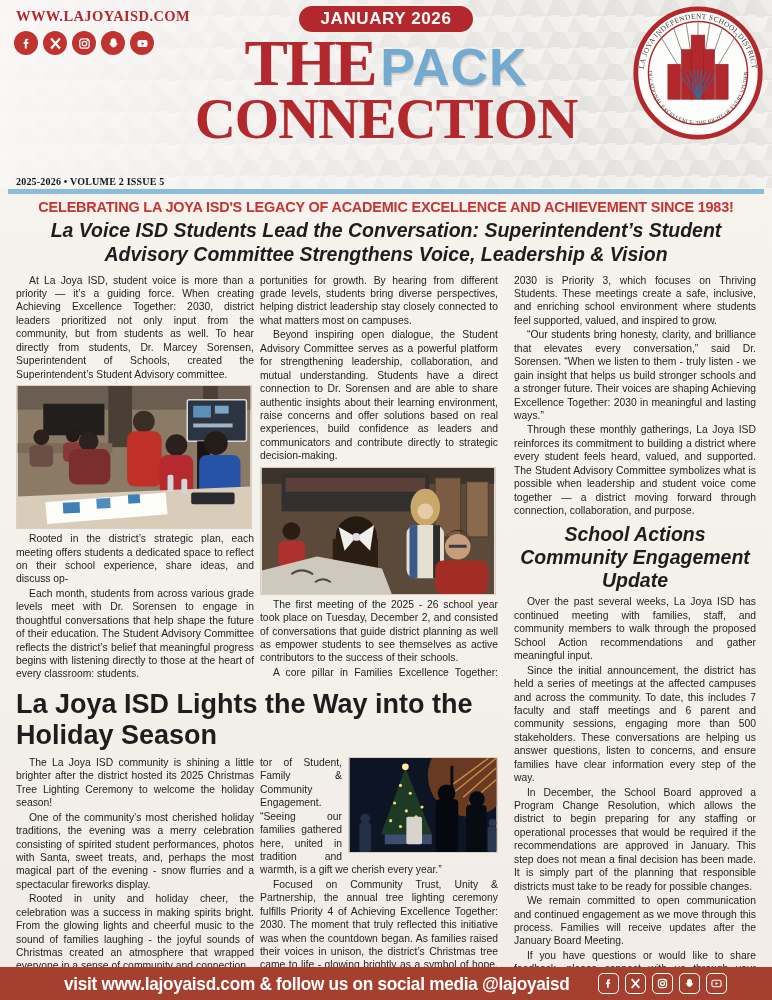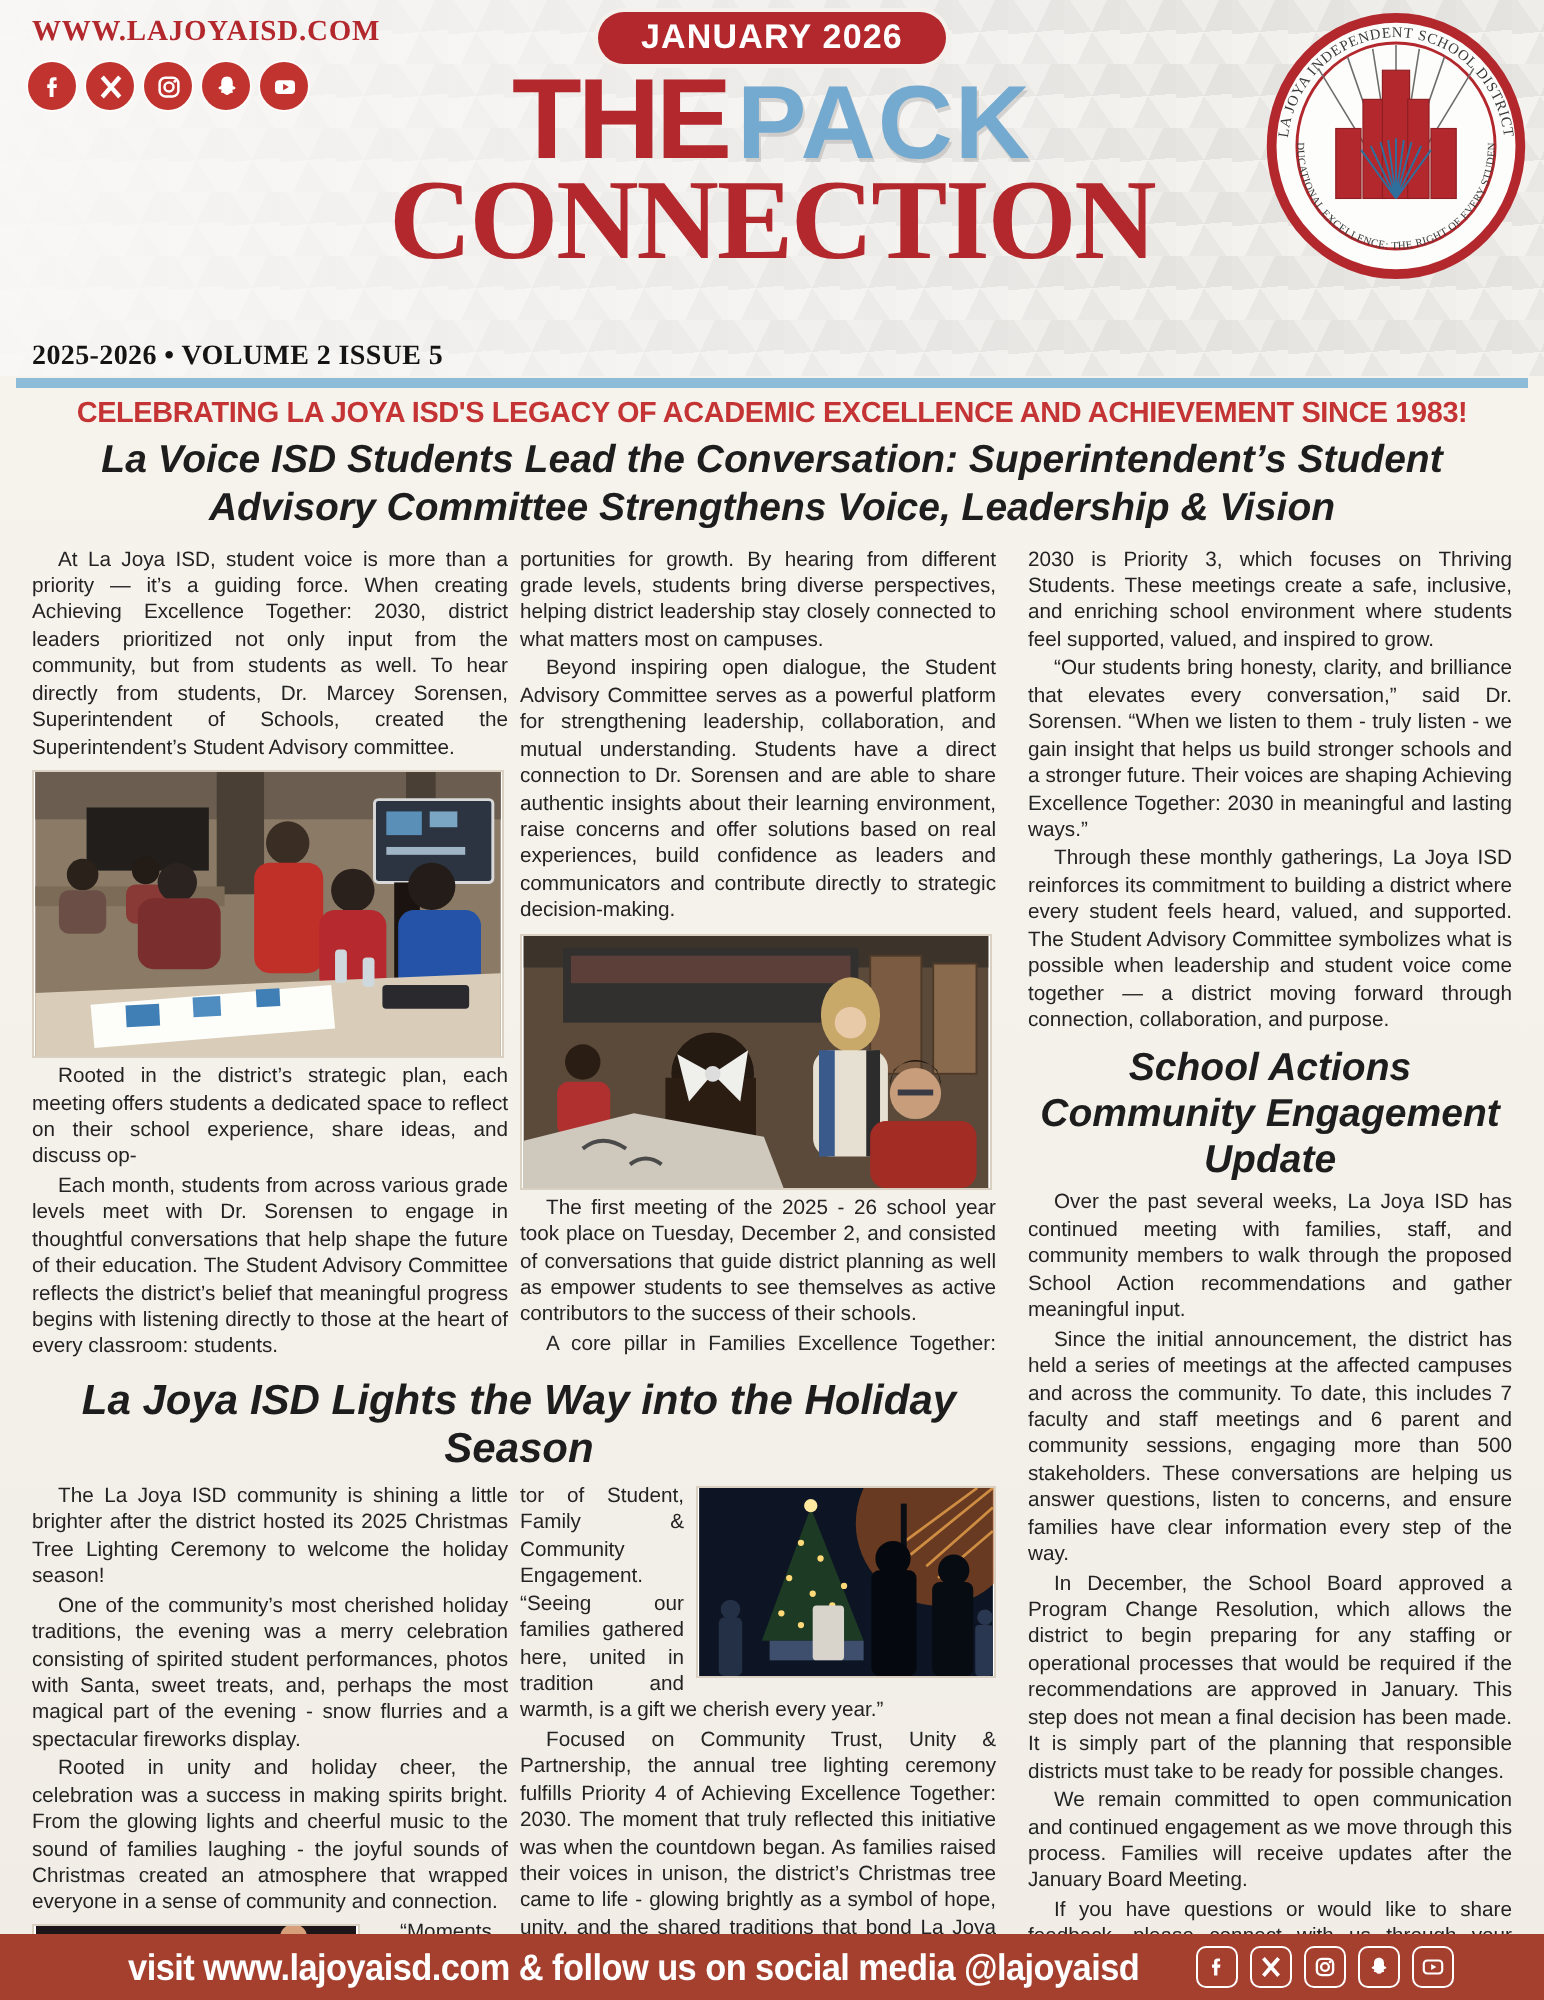--- a/index.html
+++ b/index.html
@@ -26,40 +26,40 @@
     width:24px; height:24px; border-radius:50%; background:#c1332e;
     display:flex; align-items:center; justify-content:center; box-shadow:0 0 0 1px rgba(255,255,255,.6);
   }
   .sicon svg { width:15px; height:15px; }
   .mast-center { position:absolute; left:150px; right:150px; top:6px; text-align:center; }
   .date-pill {
     display:inline-block; background:#b3282d; color:#fff; font-weight:700; font-size:17px;
     padding:3px 22px; border-radius:16px; letter-spacing:.6px; box-shadow:0 0 0 2px #f4f1ec;
   }
   .title-line1 { line-height:.95; margin-top:1px; white-space:nowrap; }
-  .t-the { font-family:Liberation Sans, sans-serif; color:#b3282d; font-weight:700; font-size:57px; letter-spacing:-2px; }
+  .t-the { font-family:Liberation Serif, serif; color:#b3282d; font-weight:700; font-size:65px; letter-spacing:-2px; }
   .t-pack { font-family:"Liberation Sans", sans-serif; color:#74aacf; font-weight:700; font-size:52px; letter-spacing:1px; text-shadow:1px 2px 0 rgba(120,120,120,.25); }
   .t-connection { font-family:"Liberation Serif", serif; color:#b3282d; font-weight:700; font-size:57px; line-height:.85; letter-spacing:-1px; white-space:nowrap; }
   .logo-wrap { position:absolute; right:6px; top:3px; width:136px; height:140px; }
   .volume-line {
     position:absolute; left:16px; bottom:1px;
-    font-family:"Liberation Serif", serif; font-weight:700; font-size:14px; color:#141414; letter-spacing:.2px;
+    font-family:"Liberation Serif", serif; font-weight:700; font-size:10px; color:#141414; letter-spacing:.2px;
   }
   .blue-rule { height:5px; background:#8cbcd8; margin:1px 8px 0; }
   
   .banner {
     text-align:center; color:#c53434; font-weight:700; font-size:14.6px;
     letter-spacing:-.2px; margin-top:5px; transform:scaleX(.99);
   }
   .headline-main {
     text-align:center; font-style:italic; font-weight:600; font-size:19.5px;
     line-height:1.22; color:#1d1d1d; margin:4px 10px 7px;
   }
   .headline-holiday {
-    text-align:center; font-style:italic; font-weight:600; font-size:21px;
+    text-align:left; font-weight:600; font-size:27px;
     color:#1d1d1d; margin:7px 0 5px;
   }
   .headline-sa {
     text-align:center; font-style:italic; font-weight:600; font-size:19.5px;
     line-height:1.18; color:#1d1d1d; margin:6px 0 3px;
   }
   
   .content { display:flex; padding:0 16px; gap:11px; }
   .left-zone { width:487px; }
   .row2 { display:flex; gap:6px; }

